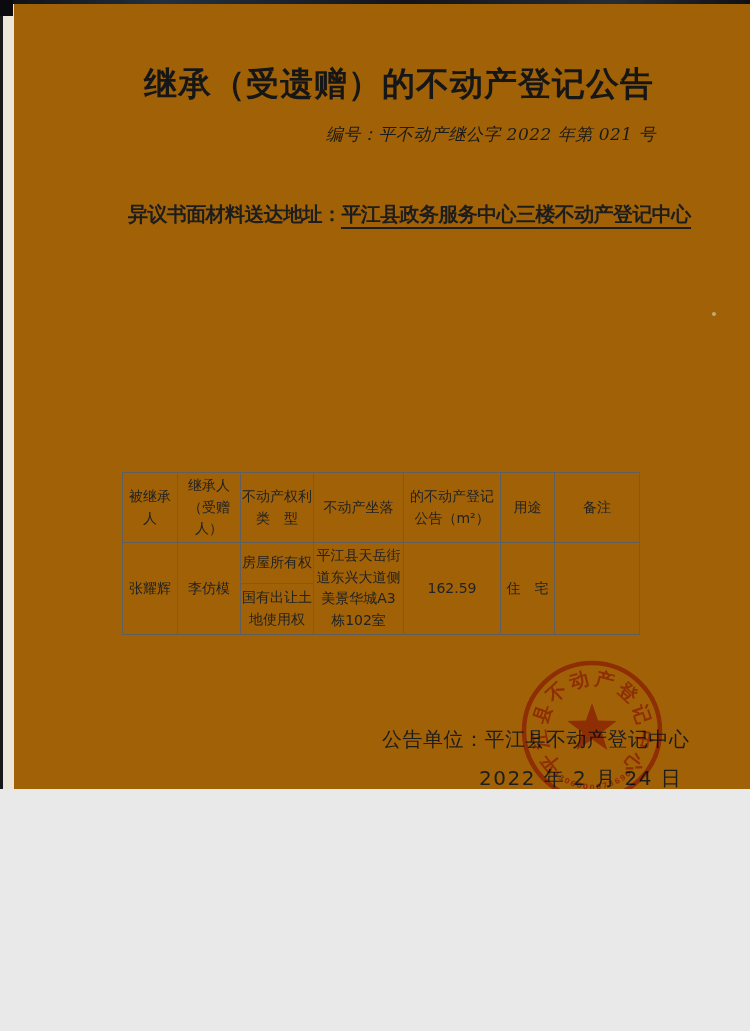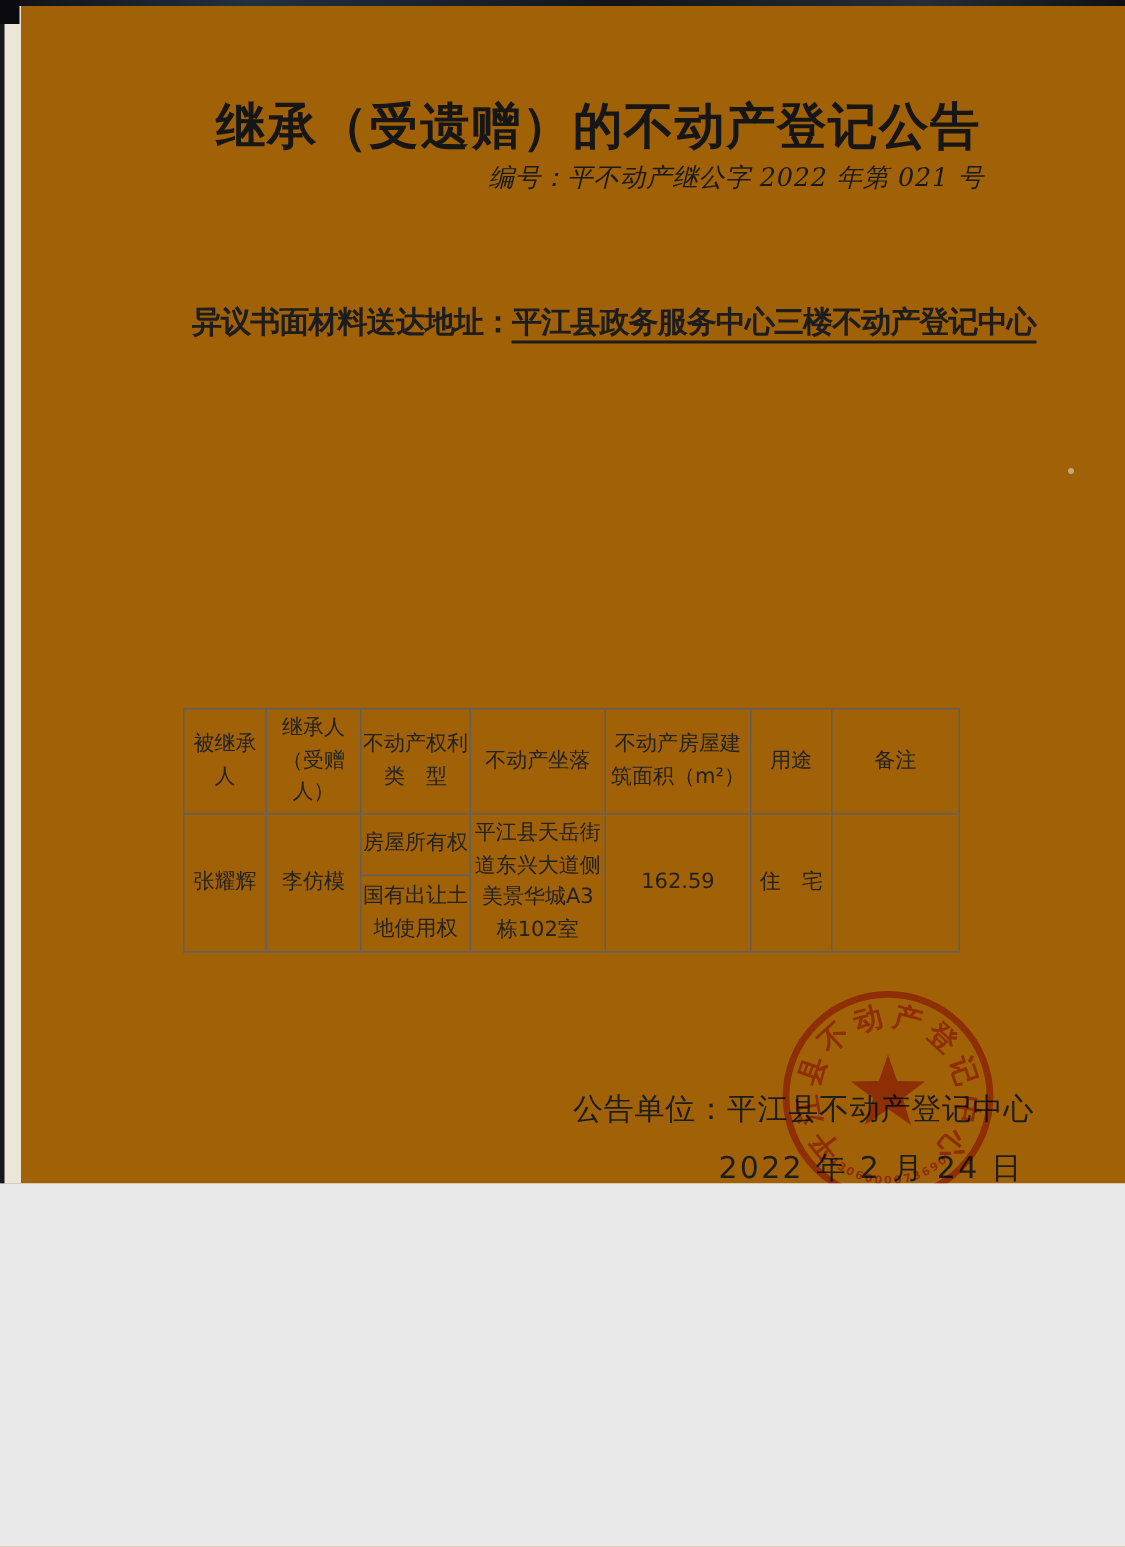--- a/index.html
+++ b/index.html
@@ -14,21 +14,21 @@
   .edge-top { position:absolute; left:0; top:0; width:750px; height:4px;
     background:linear-gradient(90deg,#101014,#223040 22%,#14141a 55%,#262d36 82%,#101014); }
   .corner-mark { position:absolute; left:0; top:0; width:13px; height:16px; background:#0b0b0f; }
   .speck { position:absolute; width:4px; height:4px; border-radius:50%; background:#d9d7cf; }
 
   .doc-title {
     position:absolute; top:62px; left:0; width:100%; box-sizing:border-box; padding-left:48px;
     text-align:center; font-size:33px; font-weight:bold; letter-spacing:1px; color:#161616;
   }
   .doc-number {
-    position:absolute; top:107px; right:94px; font-size:17px; letter-spacing:0.5px;
+    position:absolute; top:123px; right:94px; font-size:17px; letter-spacing:0.5px;
     font-family:"DejaVu Serif","Liberation Serif",serif; font-style:italic; color:#1a1a1a;text-align:right;
   }
   .text-col { position:absolute; left:100px; top:194px; width:561px; font-size:21px; line-height:40px; }
   .body-par { margin:0; text-align:justify; text-indent:42px; }
   .addr-line { margin:0; white-space:nowrap; text-indent:28px; font-size:20px; letter-spacing:-0.6px; font-weight:600; }
   .contact-line { margin:0; text-indent:28px; font-size:20px; font-weight:600; }
   .uline { border-bottom:2px solid #1d1d1d; padding-bottom:1px; }
 
   .doc-table {
     position:absolute; left:122px; top:472px; width:517px;
@@ -82,21 +82,21 @@
         <col style="width:97px">
         <col style="width:54px">
         <col style="width:85px">
     </colgroup>
     <thead>
       <tr>
         <th>被继承人</th>
         <th>继承人（受赠人）</th>
         <th>不动产权利类　型</th>
         <th>不动产坐落</th>
-        <th>不动产房屋建筑面积（m²）</th>
+        <th>的不动产登记公告（m²）</th>
         <th>用途</th>
         <th>备注</th>
       </tr>
     </thead>
     <tbody>
       <tr class="row-sub1">
         <td rowspan="2">张耀辉</td>
         <td rowspan="2">李仿模</td>
         <td>房屋所有权</td>
         <td rowspan="2">平江县天岳街道东兴大道侧美景华城A3栋102室</td>

